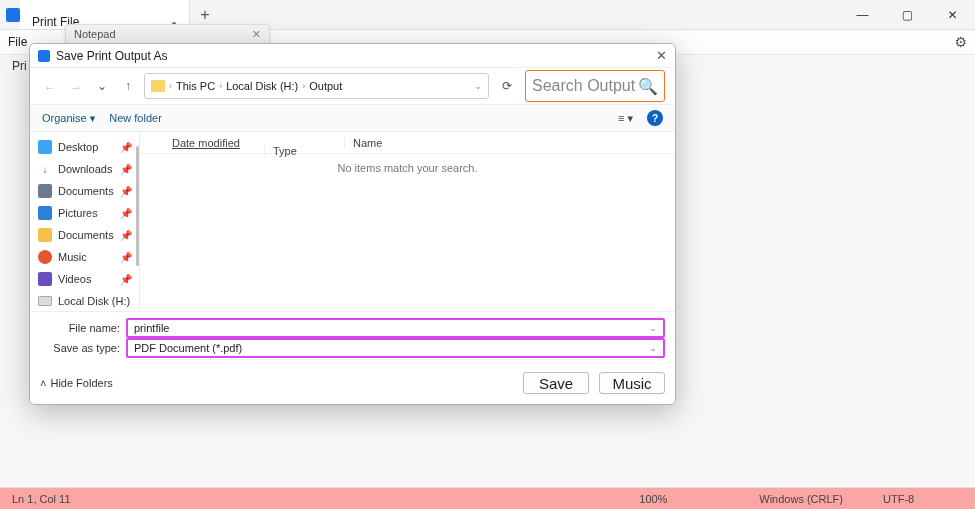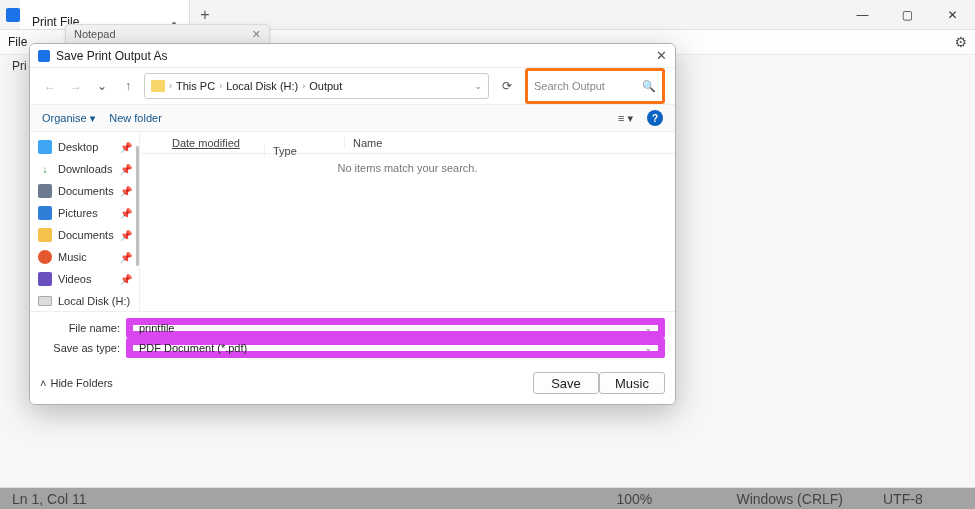--- a/index.html
+++ b/index.html
@@ -16,21 +16,21 @@
 
   
   .menubar { height:25px; display:flex; align-items:center; padding:0 8px; gap:14px; background:#fdfdfd; border-bottom:1px solid #eaeaea;}
   .menubar .spacer { flex:1; }
   .gear { color:#555; font-size:14px; }
 
   
   .bgtext { padding:4px 12px; color:#333; }
 
   
-  .statusbar { position:absolute; bottom:0; left:0; right:0; height:22px; background:#a3a3a3; border-top:1px solid #e0e0e0; display:flex; align-items:center; padding:0 12px; gap:40px; color:#444; font-size:14px;}
+  .statusbar { position:absolute; bottom:0; left:0; right:0; height:22px; background:#fca5a5; border-top:1px solid #e0e0e0; display:flex; align-items:center; padding:0 12px; gap:40px; color:#444; font-size:11px;}
   .statusbar .grow { flex:1; }
   .statusbar .seg { min-width:80px; text-align:left; }
 
   
   .notepad-bg { position:absolute; top:24px; left:27px; width:205px; height:20px; background:#f3f3f3; border:1px solid #ddd; border-radius:4px 4px 0 0; display:flex; align-items:center; padding:0 8px; font-size:11px; color:#555; box-shadow:0 1px 4px rgba(0,0,0,0.1);margin-left:38px;}
   .notepad-bg .x { margin-left:auto; color:#888; }
 
   
   .dialog { position:absolute; top:43px; left:29px; width:647px; height:362px; background:#fff; border:1px solid #b0b0b0; border-radius:6px; box-shadow:0 8px 30px rgba(0,0,0,0.25); display:flex; flex-direction:column; overflow:hidden;}
   .dlg-title { height:24px; display:flex; align-items:center; gap:6px; padding:0 8px; background:#fff; border-bottom:1px solid #eee;}
@@ -38,21 +38,21 @@
   .dlg-title .x { margin-left:auto; color:#555; font-size:13px; }
 
   .navrow { height:36px; display:flex; align-items:center; gap:6px; padding:0 10px; }
   .navbtn { width:20px; height:20px; display:flex; align-items:center; justify-content:center; color:#555; border-radius:3px;}
   .navbtn.disabled { color:#bbb; }
   .pathbox { flex:1; height:26px; border:1px solid #ccc; border-radius:3px; display:flex; align-items:center; gap:4px; padding:0 6px; background:#fff; font-size:11px;}
   .pathbox .sep { color:#888; font-size:9px;}
   .pathbox .foldicon { width:14px; height:12px; background:#f8d568; border-radius:1px; }
   .path-dd { margin-left:auto; color:#888; font-size:9px;}
   .refresh { width:24px; text-align:center; color:#555;}
-  .searchbox { width:140px; height:26px; border:3px solid #f97316; border-radius:3px; display:flex; align-items:center; padding:15px 6px; color:#888; font-size:11px;}
+  .searchbox { width:140px; height:26px; border:1px solid #f97316; border-radius:3px; display:flex; align-items:center; padding:15px 6px; color:#888; font-size:16px;}
   .searchbox .mag { margin-left:auto; }
 
   .toolbar { height:28px; display:flex; align-items:center; gap:14px; padding:0 12px; border-top:1px solid #eee; border-bottom:1px solid #eee; font-size:11px; background:#fafafa;}
   .toolbar .link { color:#15568c; cursor:default;}
   .toolbar .grow { flex:1;}
   .viewbtn { display:flex; align-items:center; gap:3px; color:#444;}
   .helpicon { width:16px; height:16px; border-radius:50%; background:#0a63c2; color:#fff; display:flex; align-items:center; justify-content:center; font-size:10px; font-weight:bold;}
 
   .body { flex:1; display:flex; min-height:0;}
   .sidebar { width:110px; border-right:1px solid #eee; overflow:hidden; padding:4px 0; position:relative;text-align:center;}
@@ -75,26 +75,26 @@
   .ch.name{ width:180px; display:flex; align-items:center; gap:6px;}
   .ch.date{ width:100px;text-decoration:underline;}
   .ch.type{ width:80px; border-left:1px solid #eee;margin-top:17px;}
   .ch.size{ width:60px; border-left:1px solid #eee;}
   .sortarr{ font-size:8px; color:#888;}
   .empty { flex:1; display:flex; align-items:flex-start; justify-content:center; padding-top:8px; color:#777; font-size:11px;}
 
   .footer { border-top:1px solid #eee; padding:6px 10px 10px 10px; background:#fff;}
   .frow { display:flex; align-items:center; }
   .flabel { width:86px; text-align:right; font-size:11px; padding-right:6px; color:#333;}
-  .finput { flex:1; height:20px; border:7px solid #d946ef; border-radius:2px; padding:0 6px; font-size:11px; background:#fff; display:flex; align-items:center;}
+  .finput { flex:1; height:20px; border:2px solid #d946ef; border-radius:2px; padding:0 6px; font-size:11px; background:#fff; display:flex; align-items:center;}
   .finput .dd { margin-left:auto; color:#888; font-size:9px;}
   .actions { display:flex; align-items:center; margin-top:14px;}
   .hidef { display:flex; align-items:center; gap:4px; font-size:11px; color:#333;}
   .actions .grow{flex:1;}
-  .btn { min-width:66px; height:22px; border:1px solid #bbb; border-radius:3px; background:#fdfdfd; font-size:13px; display:flex; align-items:center; justify-content:center; }
+  .btn { min-width:66px; height:22px; border:1px solid #bbb; border-radius:3px; background:#fdfdfd; font-size:15px; display:flex; align-items:center; justify-content:center; margin-left:10px;}
 </style>
 </head>
 <body>
 
 <div class="titlebar">
   <div class="app-icon"></div>
   <div class="tab">
     <span>Print File</span>
     <span class="tab-close">●</span>
   </div>

